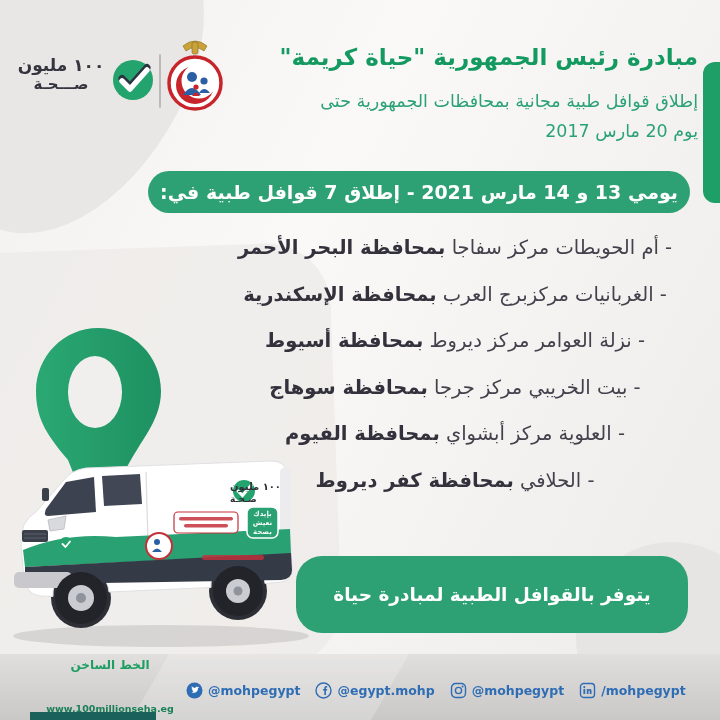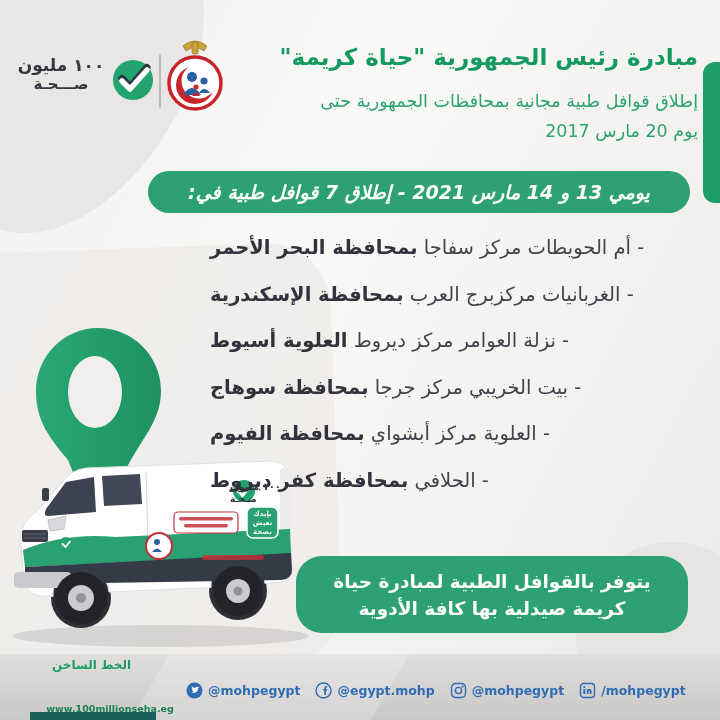--- a/index.html
+++ b/index.html
@@ -25,39 +25,39 @@
   
   .title{right:22px;top:44px;width:560px;text-align:right;direction:rtl;
     font-size:23px;font-weight:bold;color:#149a60;z-index:3;}
   .subtitle{right:22px;top:86px;width:560px;text-align:right;direction:rtl;
     font-size:17.5px;color:#2ba275;line-height:30px;z-index:3;}
   .accent-bar{right:0;top:62px;width:17px;height:141px;background:#1f9f68;
     border-radius:12px 0 0 12px;z-index:2;}
   
   .banner{left:148px;right:30px;top:171px;height:42px;background:#2da173;border-radius:21px;
     display:flex;align-items:center;justify-content:center;z-index:3;}
-  .banner-label{color:#ffffff;font-weight:bold;font-size:19px;direction:rtl;white-space:nowrap;font-style:italic;}
-  
-  .convoy-list{top:225px;right:20px;width:490px;direction:rtl;text-align:left;z-index:3;}
+  .banner-label{color:#ffffff;font-weight:bold;font-size:19px;direction:rtl;white-space:nowrap;}
+  
+  .convoy-list{top:225px;right:20px;width:490px;direction:rtl;text-align:center;z-index:3;}
   .convoy-item{height:46.5px;line-height:46.5px;font-size:19.5px;color:#43424c;white-space:nowrap;}
   .convoy-item .gov{font-weight:bold;color:#33323c;}
   
   .note-box{right:32px;top:556px;width:392px;height:77px;background:#2da173;border-radius:26px;
     display:flex;flex-direction:column;justify-content:center;z-index:3;}
   .note-box .nline{color:#ffffff;font-weight:bold;font-size:18.5px;text-align:center;
     direction:rtl;line-height:27px;}
   
   .pin-illu{left:28px;top:320px;z-index:1;}
   .van-illu{left:6px;top:450px;z-index:2;}
   
   .footer{left:0;bottom:0;width:720px;height:66px;
     background:linear-gradient(to bottom,#e0dfde,#c9c8c7);z-index:4;}
   .footer-streak{left:150px;bottom:0;width:240px;height:66px;background:rgba(255,255,255,.22);
     transform:skewX(-30deg);z-index:4;}
-  .hotline-label{left:52px;top:658px;width:116px;text-align:left;color:#1f9e63;
+  .hotline-label{left:52px;top:658px;width:116px;text-align:center;color:#1f9e63;
     font-size:12px;font-weight:bold;direction:rtl;z-index:5;}
   .hotline-number{left:60px;top:673px;width:100px;height:25px;background:#1f9e63;
     border:2px solid #ffffff;color:#ffffff;font-weight:bold;font-size:20px;text-align:center;
     line-height:25px;letter-spacing:2px;z-index:5;}
   .hotline-url{left:36px;top:703px;width:148px;text-align:center;color:#187f56;
     font-size:9.5px;font-weight:bold;z-index:5;}
   .teal-strip{left:30px;top:712px;width:126px;height:8px;background:#1a615b;z-index:5;}
   .social-row{left:186px;top:682px;display:flex;gap:15px;align-items:center;z-index:5;}
   .social-item{display:flex;align-items:center;gap:5px;color:#2e6cb4;
     font-size:12.5px;font-weight:bold;white-space:nowrap;text-align:right;}
@@ -102,29 +102,28 @@
   </div>
   <div class="abs accent-bar"></div>
 
   <div class="abs banner">
     <span class="banner-label">يومي 13 و 14 مارس 2021 - إطلاق 7 قوافل طبية في:</span>
   </div>
 
   <div class="abs convoy-list">
     <div class="convoy-item"><span>- أم الحويطات مركز سفاجا </span><span class="gov">بمحافظة البحر الأحمر</span></div>
     <div class="convoy-item"><span>- الغربانيات مركزبرج العرب </span><span class="gov">بمحافظة الإسكندرية</span></div>
-    <div class="convoy-item"><span>- نزلة العوامر مركز ديروط </span><span class="gov">العلوية أسيوط</span></div>
+    <div class="convoy-item"><span>- نزلة العوامر مركز ديروط </span><span class="gov">بمحافظة أسيوط</span></div>
     <div class="convoy-item"><span>- بيت الخريبي مركز جرجا </span><span class="gov">بمحافظة سوهاج</span></div>
     <div class="convoy-item"><span>- العلوية مركز أبشواي </span><span class="gov">بمحافظة الفيوم</span></div>
     <div class="convoy-item"><span>- الحلافي </span><span class="gov">بمحافظة كفر ديروط</span></div>
   </div>
 
   <div class="abs note-box">
     <div class="nline">يتوفر بالقوافل الطبية لمبادرة حياة</div>
-    <div class="nline">كريمة صيدلية بها كافة الأدوية</div>
   </div>
 
   <svg class="abs pin-illu" width="142" height="248" viewBox="0 0 142 248">
     <defs>
       <linearGradient id="pg" x1="0" y1="0" x2="1" y2="0">
         <stop offset="0" stop-color="#2aa873"></stop>
           <stop offset="1" stop-color="#1e9161"></stop>
       </linearGradient>
     </defs>
     <path d="M70,8 C105,8 133,36 133,71 C133,104 109,122 93,160 L84,232 Q81,241 77,232 L40,140 C21,117 8,101 8,71 C8,36 36,8 70,8 Z" fill="url(#pg)"></path>

